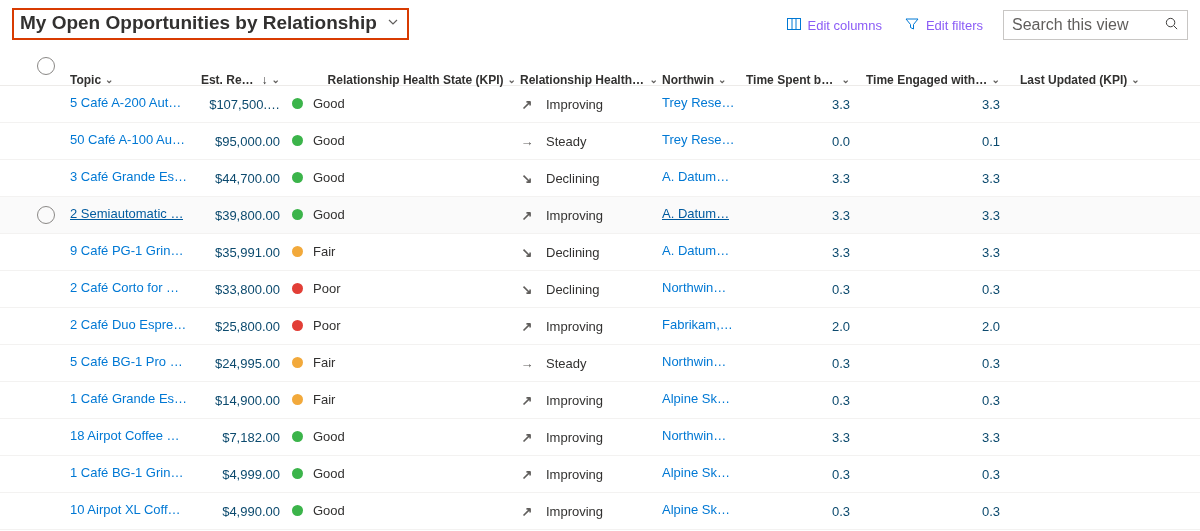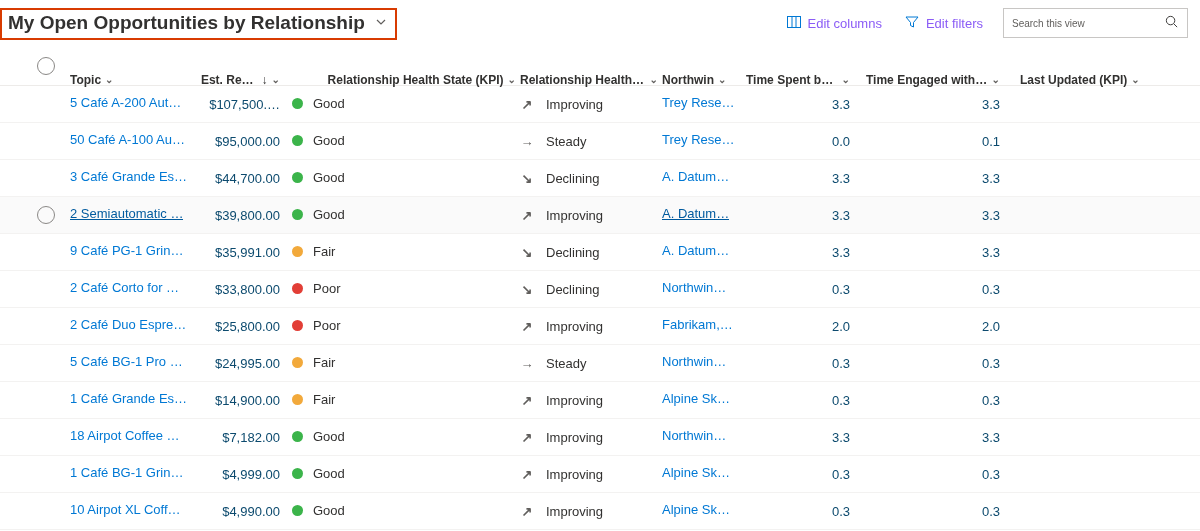--- a/index.html
+++ b/index.html
@@ -5,23 +5,23 @@
   * { box-sizing: border-box; margin: 0; padding: 0; }
   body {
     font-family: "Segoe UI", -apple-system, sans-serif;
     font-size: 13px;
     color: #323130;
     background: #fff;
     width: 1200px;
   }
   .header {
     display: flex;
-    align-items: flex-start;
+    align-items: flex-end;
     justify-content: space-between;
-    padding: 8px 12px 6px 0;
+    padding: 8px 12px 6px 12px;
   }
   .view-title-wrap {
     display: inline-flex;
     align-items: center;
     border: 2px solid #d83b01;
     padding: 2px 8px 4px 6px;
     cursor: pointer;
   }
   .view-title {
     font-size: 19px;
@@ -53,21 +53,21 @@
     align-items: center;
     border: 1px solid #c8c6c4;
     height: 30px;
     width: 185px;
     padding: 0 8px;
     justify-content: space-between;
   }
   .search-box input {
     border: none;
     outline: none;
-    font-size: 10px;
+    font-size: 16px;
     width: 140px;
     color: #4c1d95;
   }
   .search-box input::placeholder { color: #605e5c; }
   .grid {
     width: 100%;
   }
   .grid-header {
     display: flex;
     align-items: center;

